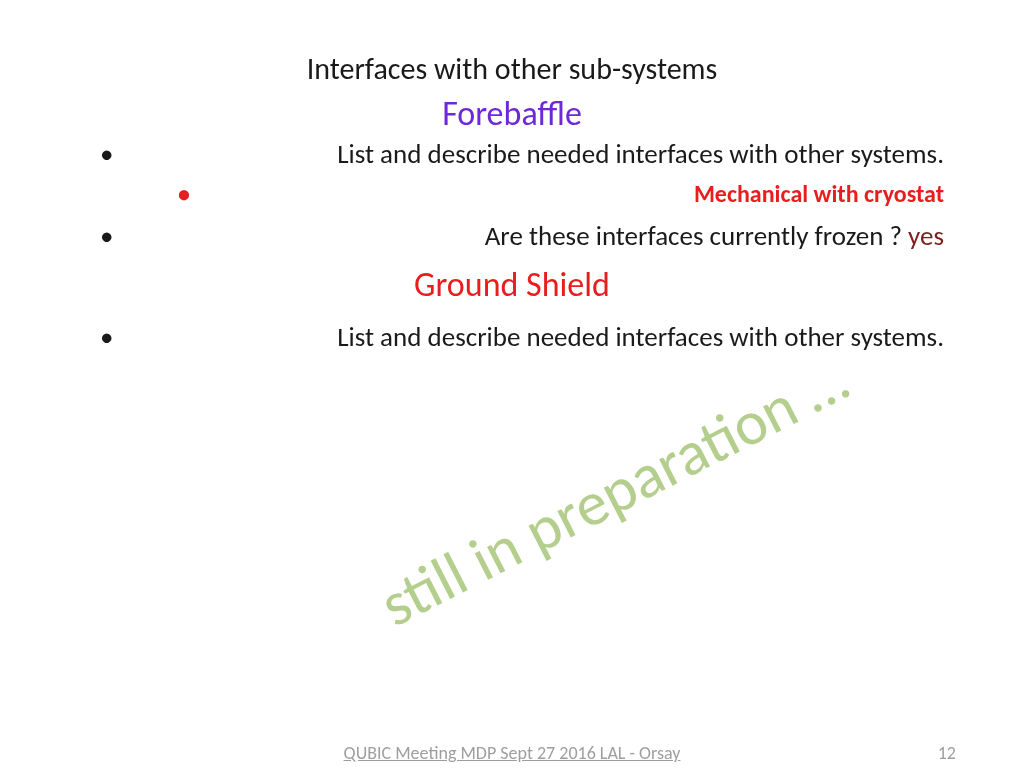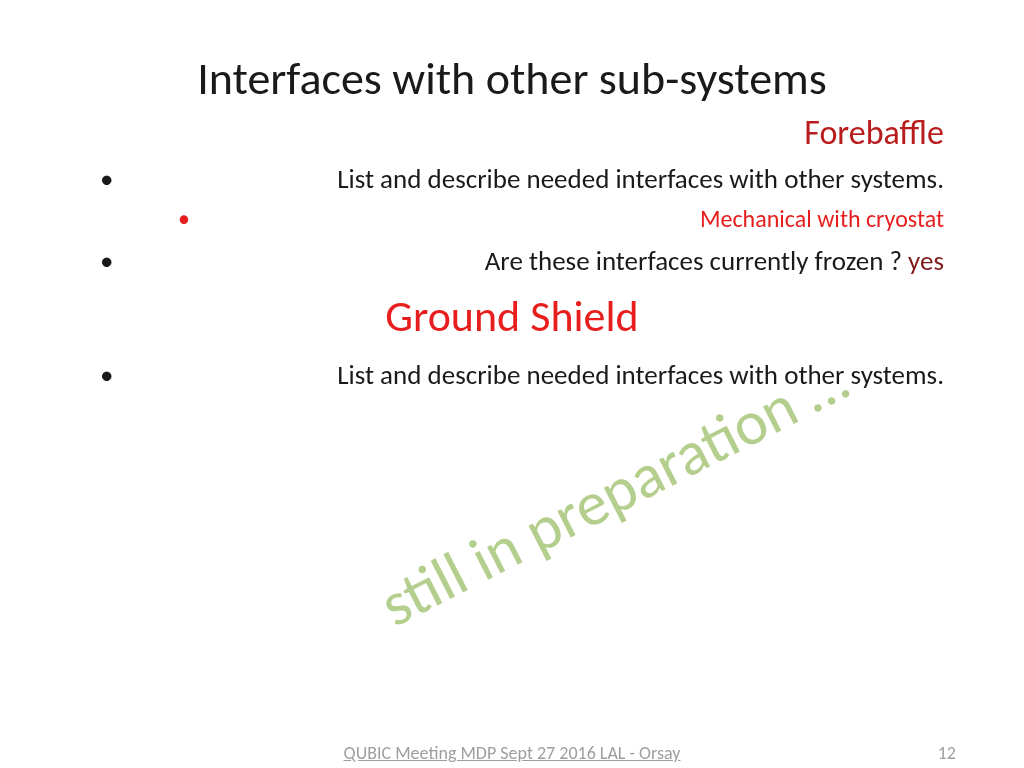--- a/index.html
+++ b/index.html
@@ -1,25 +1,25 @@
 <!DOCTYPE html>
 <html><head>
 <meta charset="utf-8">
 <style>
   * { margin: 0; padding: 0; box-sizing: border-box; }
   html, body { width: 1024px; height: 768px; overflow: hidden; background: #fff; font-family: Calibri, "Segoe UI", Arial, sans-serif; position: relative; }
   .slide { width: 1024px; height: 768px; position: relative; padding: 50px 80px 40px 80px; }
-  .title { font-size: 46px; font-weight: 400; color: #1a1a1a; text-align: center; margin-bottom: 6px; letter-spacing: 0px; }
-  .subtitle { font-size: 34px; font-weight: 400; color: #b91c1c; text-align: right; margin-bottom: 8px; }
-  .subtitle2 { font-size: 44px; font-weight: 400; color: #e81e1e; text-align: center; margin-top: 10px; margin-bottom: 14px; }
+  .title { font-size: 30px; font-weight: 400; color: #1a1a1a; text-align: center; margin-bottom: 6px; letter-spacing: 0px; }
+  .subtitle { font-size: 34px; font-weight: 400; color: #6d28d9; text-align: center; margin-bottom: 2px; }
+  .subtitle2 { font-size: 34px; font-weight: 400; color: #e81e1e; text-align: center; margin-top: 10px; margin-bottom: 14px; }
   ul.lvl1 { list-style: none; padding-left: 24px; text-align: right; }
   ul.lvl1 > li { position: relative; font-size: 27px; color: #1a1a1a; line-height: 1.35; margin-bottom: 8px; padding-left: 20px; }
   ul.lvl1 > li::before { content: "•"; position: absolute; left: -4px; top: 0; color: #1a1a1a; }
   ul.lvl2 { list-style: none; padding-left: 56px; margin-top: 6px; }
-  ul.lvl2 > li { position: relative; font-size: 24px; color: #e81e1e; line-height: 1.3; padding-left: 18px; }
+  ul.lvl2 > li { position: relative; font-size: 24px; color: #e81e1e; line-height: 1.3; padding-left: 18px; font-weight: bold; }
   ul.lvl2 > li::before { content: "•"; position: absolute; left: -2px; top: 0; color: #e81e1e; }
   .ans { color: #7f1d1d; }
   .watermark { position: absolute; left: 60%; top: 64%; transform: translate(-50%, -50%) rotate(-27deg); font-size: 62px; color: #a8c77a; opacity: 0.85; white-space: nowrap; pointer-events: none; font-weight: 400; z-index: 0; }
   .content { position: relative; z-index: 1; }
   .footer { position: absolute; bottom: 26px; left: 0; width: 100%; font-size: 18px; color: #9e9e9e; }
   .footer-text { position: absolute; left: 50%; transform: translateX(-50%); text-decoration: underline; }
   .footer-num { position: absolute; right: 68px; }
 </style>
 </head>
 <body>

